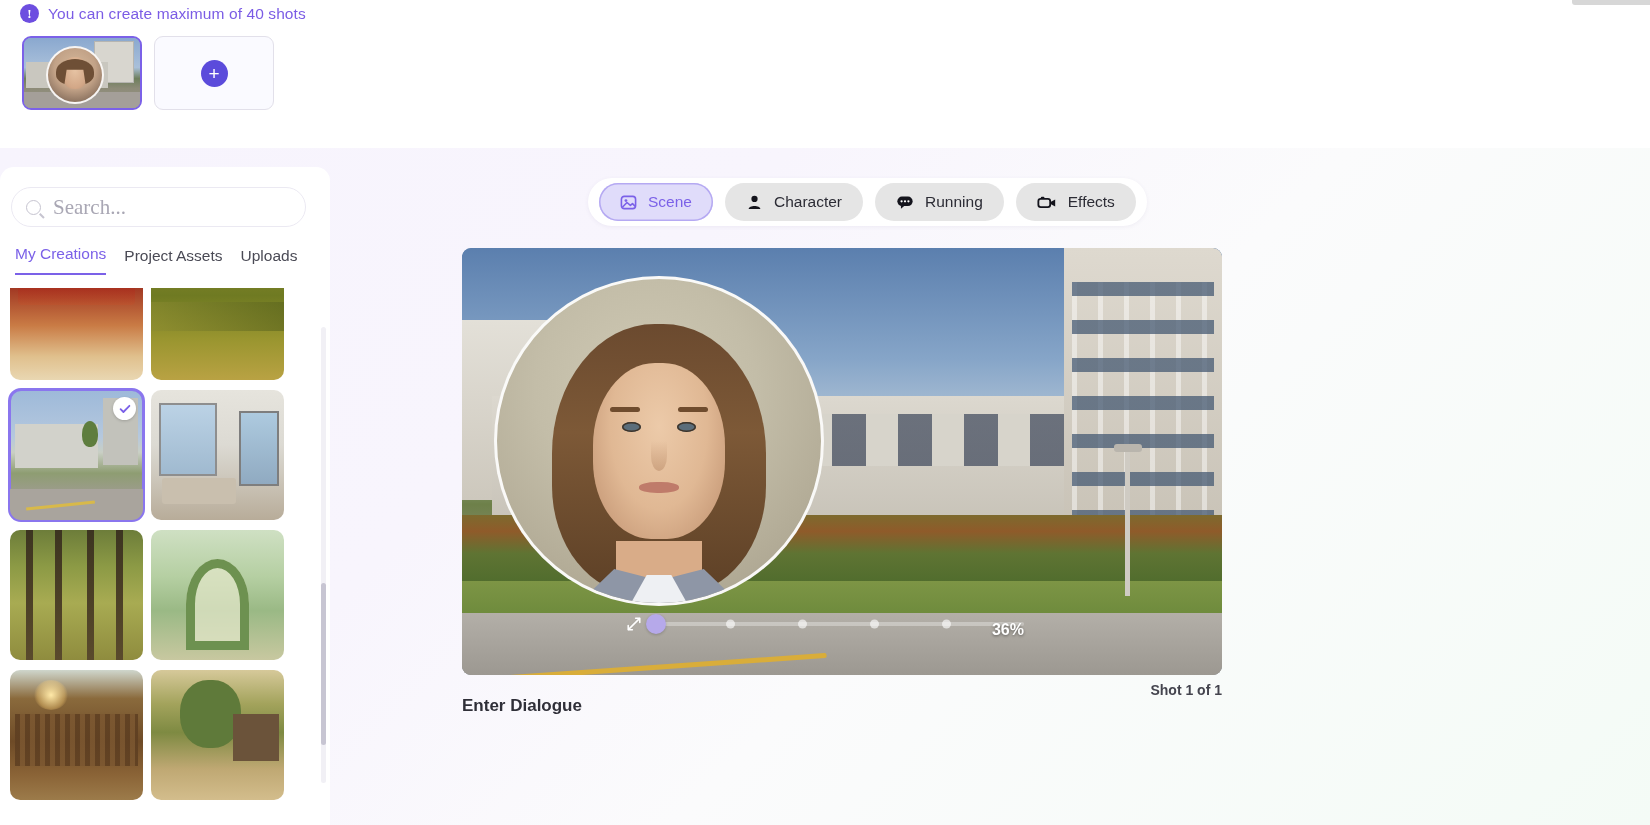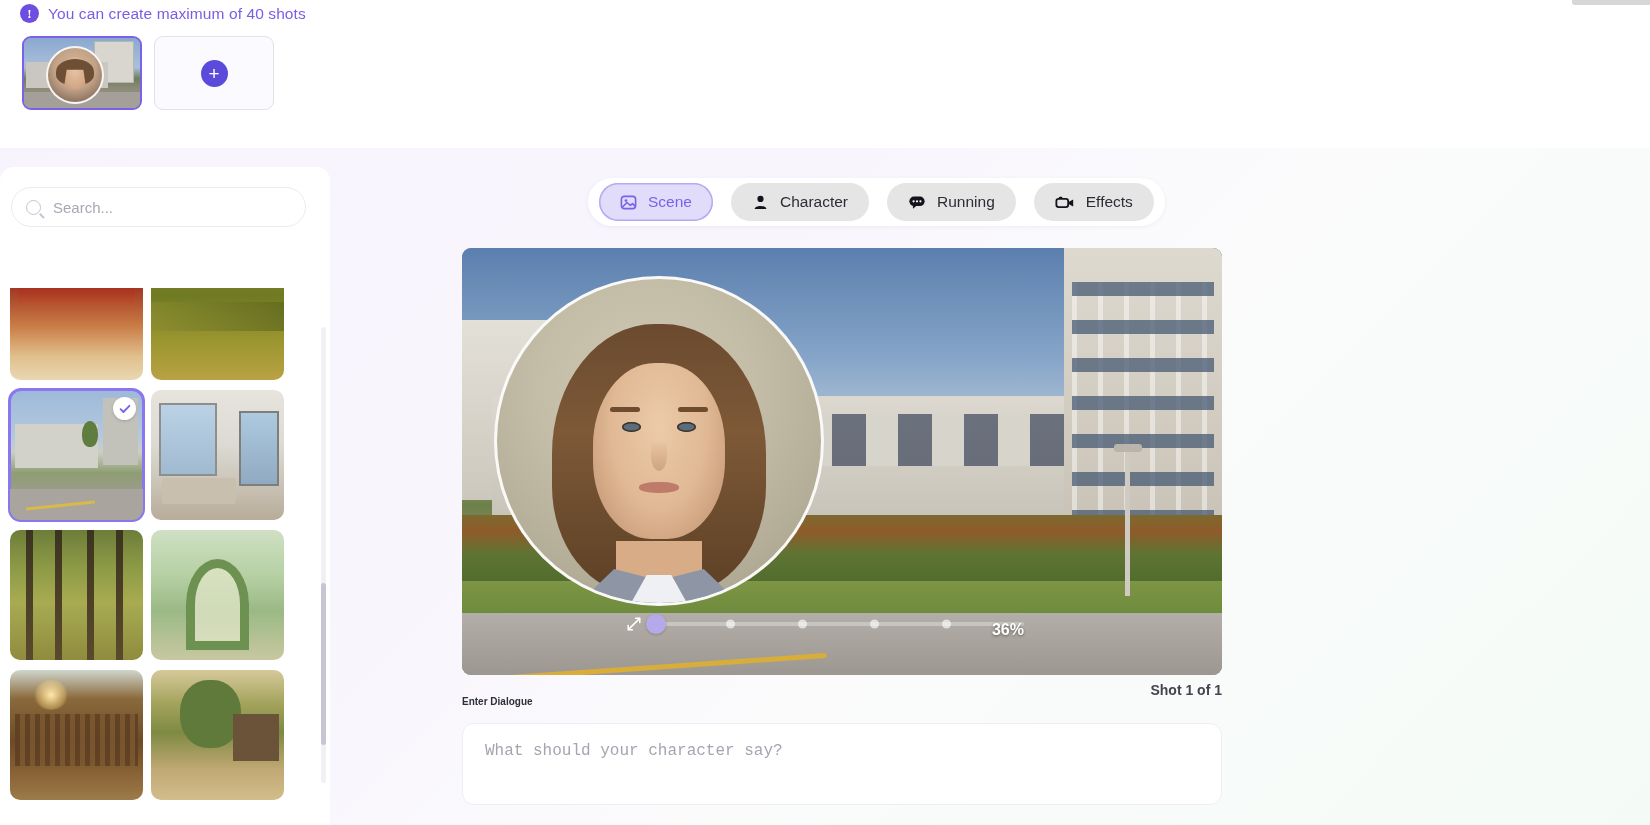--- a/index.html
+++ b/index.html
@@ -207,23 +207,23 @@
     position: absolute;
     right: -5px; bottom: -3px;
     width: 6px; height: 1.6px;
     background: #c6c4d0;
     transform: rotate(45deg);
   }
 
   .search-input {
     border: none;
     outline: none;
-    font-size: 15px;
+    font-size: 21px;
     color: #a21caf;
-    font-family: Liberation Sans, sans-serif;
+    font-family: Liberation Serif, serif;
     width: 100%;
     background: transparent;
   }
   .search-input::placeholder { color: #a9a7b4; }
 
   .tabs-row {
     position: absolute;
     left: 15px; top: 78px;
     display: flex;
     gap: 18px;
@@ -352,21 +352,21 @@
   
   .mode-tabs {
     position: absolute;
     left: 588px; top: 30px;
     height: 48px;
     background: #ffffff;
     border-radius: 26px;
     display: flex;
     align-items: center;
     padding: 0 6px;
-    gap: 8px;
+    gap: 2px;
     box-shadow: 0 1px 4px rgba(80,70,130,.07);
   }
 
   .mode-tab {
     display: flex;
     align-items: center;
     gap: 11px;
     height: 38px;
     padding: 0 21px;
     border-radius: 20px;
@@ -583,21 +583,21 @@
     top: 534px;
     font-size: 14px;
     font-weight: bold;
     color: #44444e;
   }
 
   .dlg-label {
     position: absolute;
     left: 462px;
     top: 548px;
-    font-size: 10px;
+    font-size: 17px;
     font-weight: bold;
     color: #2f2f38;
   }
 
   .dlg-box {
     position: absolute;
     left: 462px;
     top: 575px;
     width: 760px;
     height: 82px;
@@ -652,20 +652,25 @@
 
 <div class="workarea">
 
   <div class="sidebar">
 
     <div class="search-wrap">
       <div class="search-icon"></div>
       <input class="search-input" type="text" placeholder="Search..." style="">
     </div>
 
+    <div class="tabs-row">
+      <div class="lib-tab active">My Creations</div>
+      <div class="lib-tab">Project Assets</div>
+      <div class="lib-tab">Uploads</div>
+    </div>
 
     <div class="grid-scroll">
       <div class="grid">
 
         <div class="cell art-theater"></div>
         <div class="cell art-field"></div>
 
         <div class="cell art-campus selected">
           <div class="c-b1"></div>
           <div class="c-b2"></div>
@@ -807,17 +812,14 @@
     </div>
 
     <div class="zoom-pct">36%</div>
 
   </div>
 
   <div class="shot-counter">Shot 1 of 1</div>
 
   <div class="dlg-label">Enter Dialogue</div>
 
-  <div class="dlg-box">
-    <input class="dlg-input" type="text" placeholder="What should your character say?" style="">
-  </div>
 
 </div>
 
 </body></html>

